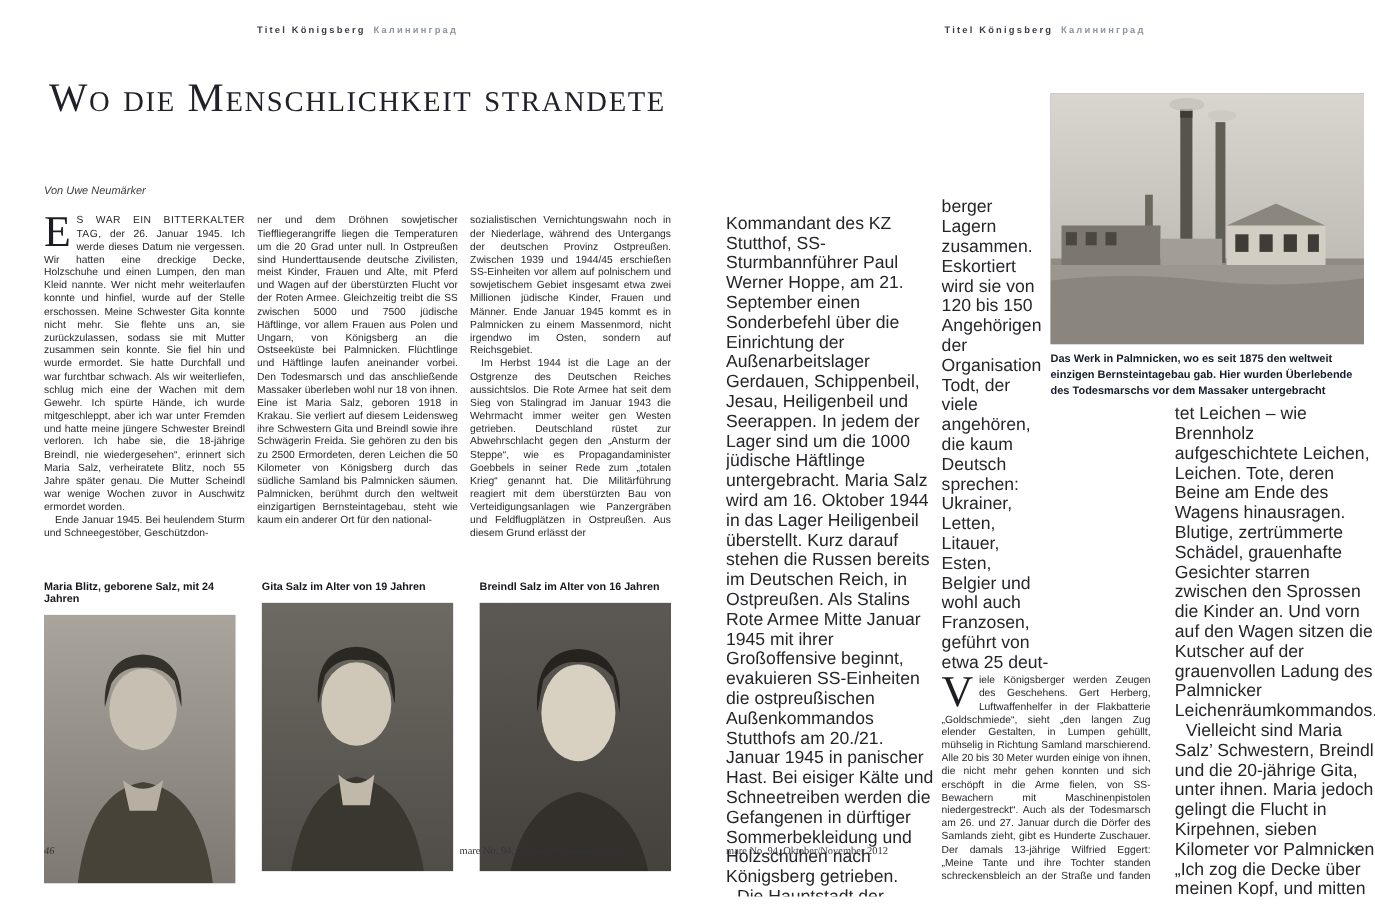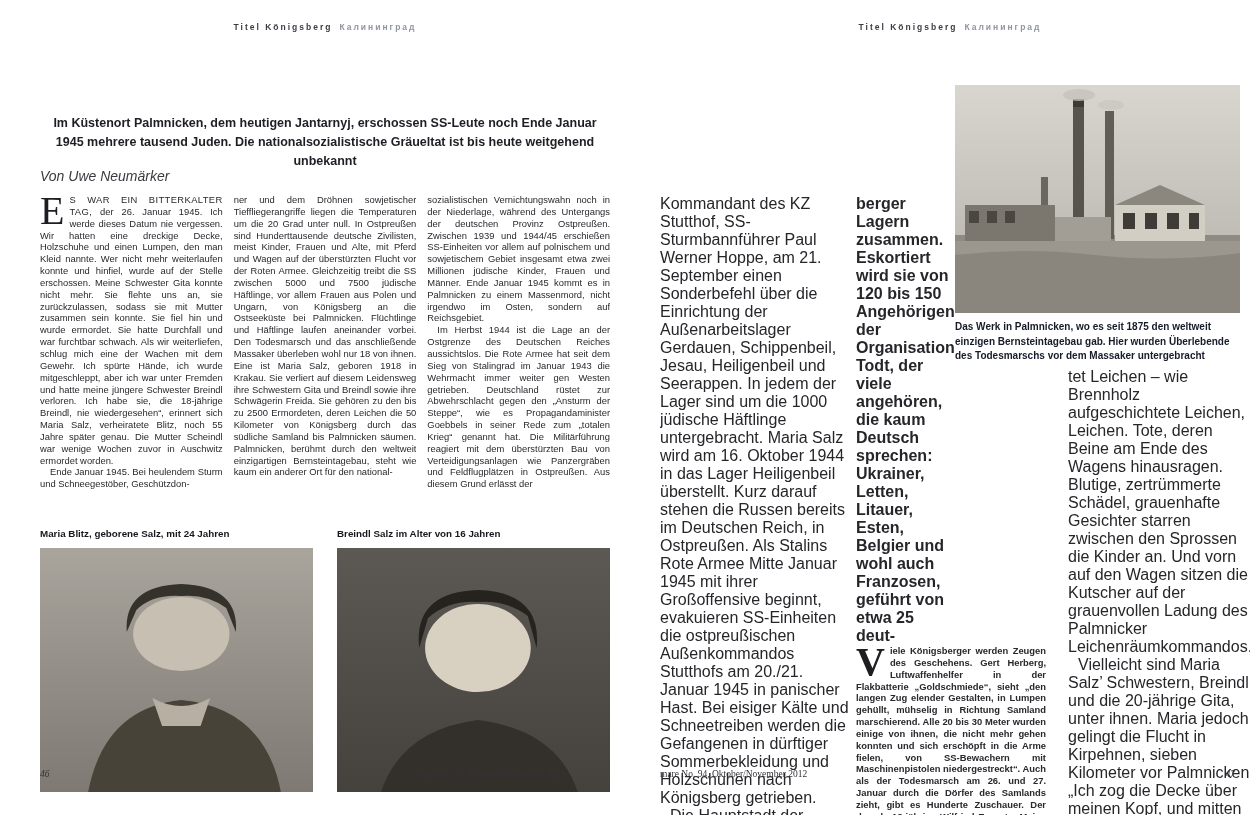--- a/index.html
+++ b/index.html
@@ -13,21 +13,21 @@
   .page-header { position:absolute; top:22px; left:0; width:100%; text-align:center;
                  font-size:8.5px; font-weight:bold; letter-spacing:2px; }
   .hdr-de { color:#3c3c46; }
   .hdr-ru { color:#9095a2; margin-left:7px; }
 
   .article-title { position:absolute; top:68px; left:0; width:100%; text-align:center;
                    font-family:"Liberation Serif", serif; font-variant:small-caps;
                    font-weight:500; font-size:37px; letter-spacing:1.5px; color:#212129; }
   .article-subtitle { position:absolute; top:114px; left:12px; right:12px; text-align:center;
                       font-weight:bold; font-size:12.5px; line-height:1.5; color:#1e1e24; }
-  .byline { position:absolute; top:168px; left:0; font-style:italic; font-size:14px; color:#3a3a40; }
+  .byline { position:absolute; top:168px; left:0; font-style:italic; font-size:10px; color:#3a3a40; }
 
   .bodytext, .col p, .narrow p, .widepart p { font-size:9.4px; line-height:11.85px; text-align:justify; color:#28282d; }
   .ind { text-indent:10px; }
 
   .lp-cols { position:absolute; top:194px; left:0; width:570px; height:336px; display:flex; gap:11px; }
   .lp-cols .col { flex:1; overflow:hidden; }
 
   .dropcap { float:left; font-family:"Liberation Serif", serif; font-size:40px; line-height:30px;
              padding:2px 5px 0 0; color:#1d1d22; }
   .caps-lead { letter-spacing:0.4px; }
@@ -47,39 +47,39 @@
   .rp-footer .fnum { position:absolute; right:5px; bottom:0; }
 
   
   .rp-photo { position:absolute; left:295px; top:85px; width:285px; height:228px; overflow:hidden; background:#9a968f; }
   .rp-photo svg { display:block; width:100%; height:100%; }
   .rp-photo-caption { position:absolute; left:295px; top:320px; width:285px;
                       font-weight:bold; font-size:10px; line-height:1.45; color:#161b29; }
 
   .rp-col { position:absolute; overflow:hidden; }
   .rp-col1 { left:0;   top:195px; width:190px; height:620px; }
-  .rp-col2 { left:196px; top:195px; width:190px; height:620px;font-weight:bold; }
+  .rp-col2 { left:196px; top:180px; width:190px; height:620px; }
   .rp-col3 { left:408px; top:368px; width:188px; height:447px; }
 
   .narrow-top { width:99px; }
   .widepart { margin-top:0; }
 </style>
 </head>
 <body>
 
 <div class="spread">
 
   <section class="page page-left">
 
     <header class="page-header">
       <span class="hdr-de">Titel Königsberg</span><span class="hdr-ru">Калининград</span>
     </header>
 
-
-    <p class="article-subtitle">Im Küstenort Palmnicken, dem heutigen Jantarnyj, erschossen SS-Leute noch Ende Januar 1945 mehrere tausend Juden. Die nationalsozialistische Gräueltat ist bis heute weitgehend unbekannt</p>
+    <h1 class="article-title">Wo die Menschlichkeit strandete</h1>
+
 
     <p class="byline">Von Uwe Neumärker</p>
 
     <div class="lp-cols">
       <div class="col">
         <p><span class="dropcap">E</span><span class="caps-lead">S WAR EIN BITTERKALTER TAG,</span> <span>der 26. Januar 1945. Ich werde dieses Datum nie vergessen. Wir hatten eine dreckige Decke, Holzschuhe und einen Lumpen, den man Kleid nannte. Wer nicht mehr weiterlaufen konnte und hinfiel, wurde auf der Stelle erschossen. Meine Schwester Gita konnte nicht mehr. Sie flehte uns an, sie zurückzulassen, sodass sie mit Mutter zusammen sein konnte. Sie fiel hin und wurde ermordet. Sie hatte Durchfall und war furchtbar schwach. Als wir weiterliefen, schlug mich eine der Wachen mit dem Gewehr. Ich spürte Hände, ich wurde mitgeschleppt, aber ich war unter Fremden und hatte meine jüngere Schwester Breindl verloren. Ich habe sie, die 18-jährige Breindl, nie wiedergesehen“, erinnert sich Maria Salz, verheiratete Blitz, noch 55 Jahre später genau. Die Mutter Scheindl war wenige Wochen zuvor in Auschwitz ermordet worden.</span></p>
         <p class="ind">Ende Januar 1945. Bei heulendem Sturm und Schneegestöber, Geschützdon-</p>
       </div>
       <div class="col">
         <p>ner und dem Dröhnen sowjetischer Tieffliegerangriffe liegen die Temperaturen um die 20 Grad unter null. In Ostpreußen sind Hunderttausende deutsche Zivilisten, meist Kinder, Frauen und Alte, mit Pferd und Wagen auf der überstürzten Flucht vor der Roten Armee. Gleichzeitig treibt die SS zwischen 5000 und 7500 jüdische Häftlinge, vor allem Frauen aus Polen und Ungarn, von Königsberg an die Ostseeküste bei Palmnicken. Flüchtlinge und Häftlinge laufen aneinander vorbei. Den Todesmarsch und das anschließende Massaker überleben wohl nur 18 von ihnen. Eine ist Maria Salz, geboren 1918 in Krakau. Sie verliert auf diesem Leidensweg ihre Schwestern Gita und Breindl sowie ihre Schwägerin Freida. Sie gehören zu den bis zu 2500 Ermordeten, deren Leichen die 50 Kilometer von Königsberg durch das südliche Samland bis Palmnicken säumen. Palmnicken, berühmt durch den weltweit einzigartigen Bernsteintagebau, steht wie kaum ein anderer Ort für den national-</p>
@@ -99,20 +99,38 @@
                 <linearGradient id="g1" x1="0" y1="0" x2="0" y2="1">
               <stop offset="0" stop-color="#a9a49c"></stop>
                   <stop offset="1" stop-color="#7e7a73"></stop>
                 </linearGradient>
               </defs>
             <rect width="170" height="244" fill="url(#g1)"></rect>
             <ellipse cx="88" cy="86" rx="30" ry="37" fill="#c6bfb2"></ellipse>
             <path d="M54 84 Q52 38 88 36 Q124 38 122 84 L116 60 Q104 46 88 48 Q70 46 60 62 Z" fill="#35322c"></path>
             <path d="M30 244 Q40 160 88 152 Q140 160 150 244 Z" fill="#474339"></path>
             <path d="M70 150 Q88 166 106 150 L100 178 H76 Z" fill="#b7afa1"></path>
+          </svg>
+        </div>
+      </figure>
+      <figure>
+        <figcaption>Gita Salz im Alter von 19 Jahren</figcaption>
+        <div class="photo-box">
+          <svg viewBox="0 0 170 244" preserveAspectRatio="none">
+            <defs>
+                <linearGradient id="g2" x1="0" y1="0" x2="0" y2="1">
+              <stop offset="0" stop-color="#6d6a64"></stop>
+                  <stop offset="1" stop-color="#504d48"></stop>
+                </linearGradient>
+              </defs>
+            <rect width="170" height="244" fill="url(#g2)"></rect>
+            <ellipse cx="84" cy="92" rx="31" ry="38" fill="#cfc7b8"></ellipse>
+            <path d="M50 92 Q46 42 84 40 Q122 42 118 92 L112 64 Q100 50 84 52 Q66 50 56 66 Z" fill="#2b2824"></path>
+            <path d="M26 244 Q38 168 84 158 Q132 168 144 244 Z" fill="#3a3731"></path>
+            <path d="M68 156 Q84 172 100 156 L96 184 H72 Z" fill="#c0b8a9"></path>
           </svg>
         </div>
       </figure>
       <figure>
         <figcaption>Breindl Salz im Alter von 16 Jahren</figcaption>
         <div class="photo-box">
           <svg viewBox="0 0 186 244" preserveAspectRatio="none">
             <defs>
                 <linearGradient id="g3" x1="0" y1="0" x2="0" y2="1">
               <stop offset="0" stop-color="#5c5954"></stop>

